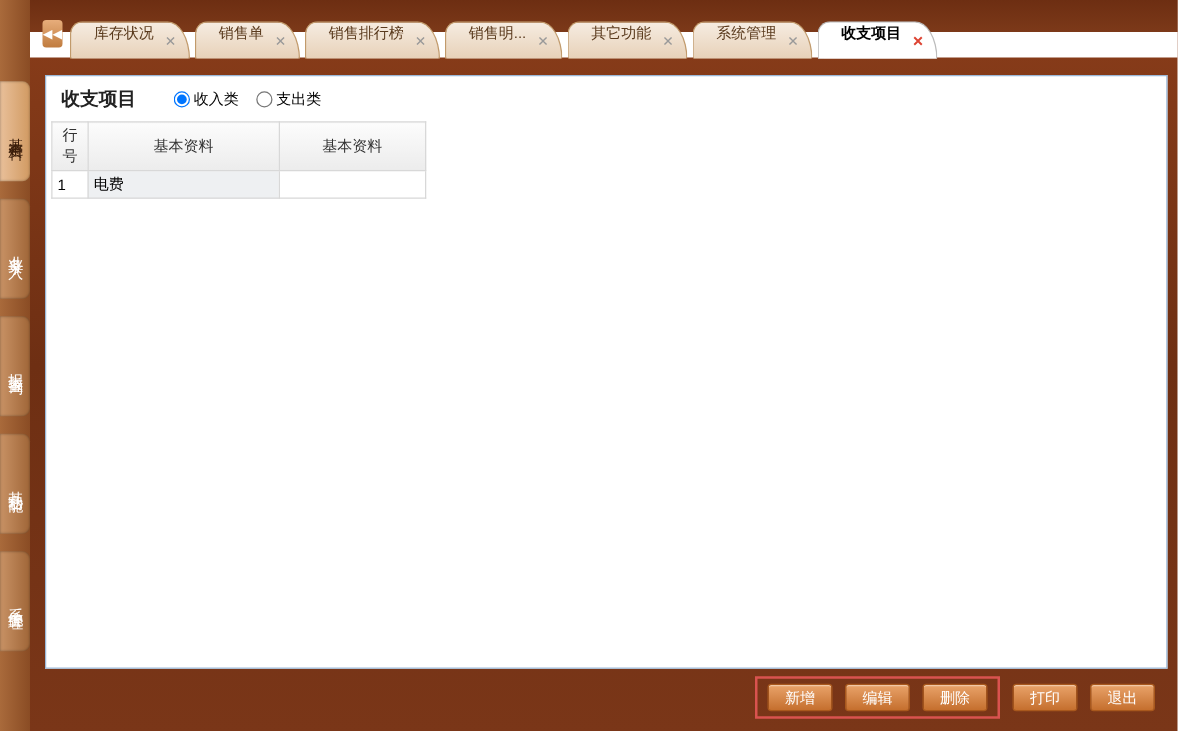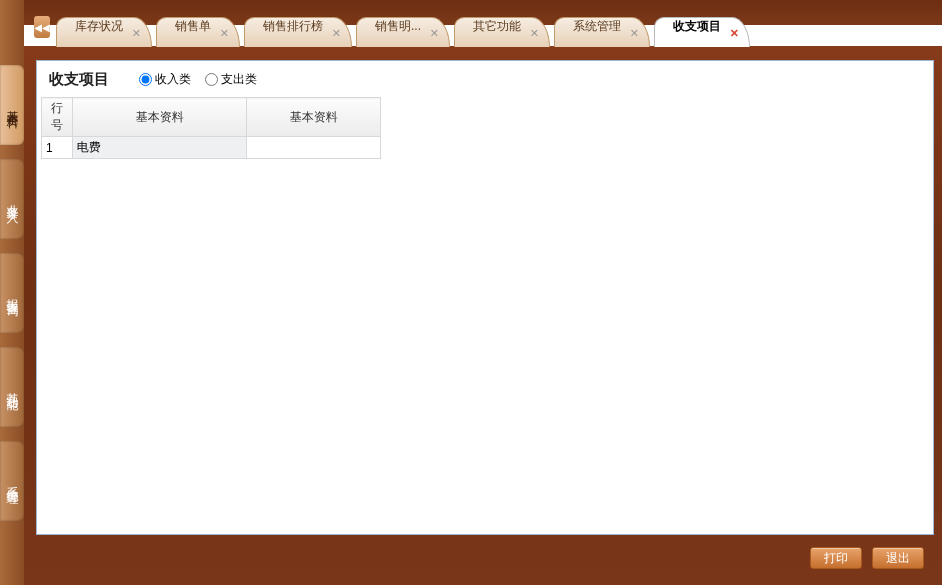--- a/index.html
+++ b/index.html
@@ -107,21 +107,21 @@
   .panel-header h2 {
     font-size: 15px;
     font-weight: bold;
     color:#222;
   }
   .radio-row { display:flex; gap:14px; align-items:center; }
   .radio-row label { display:flex; align-items:center; gap:3px; cursor:pointer;justify-content:center;}
 
   
   .tbl {
-    width: 340px;
+    width: 300px;
     border-collapse: collapse;
     margin-left: 4px;
   }
   .tbl th, .tbl td {
     border: 1px solid #d8d8d8;
     padding: 2px 4px;
     font-size: 12px;
     text-align: center;
     background:#fff;
   }
@@ -235,15 +235,20 @@
       <tr>
         <td class="row-no">1</td>
         <td class="name">电费</td>
         <td class="note"></td>
       </tr>
     </tbody>
   </table>
 </div>
 
 <div class="footer">
+  <div class="btn-group-highlight">
+    <div class="btn">新增</div>
+    <div class="btn">编辑</div>
+    <div class="btn">删除</div>
+  </div>
   <div class="btn">打印</div>
   <div class="btn">退出</div>
 </div>
 
 </body></html>

